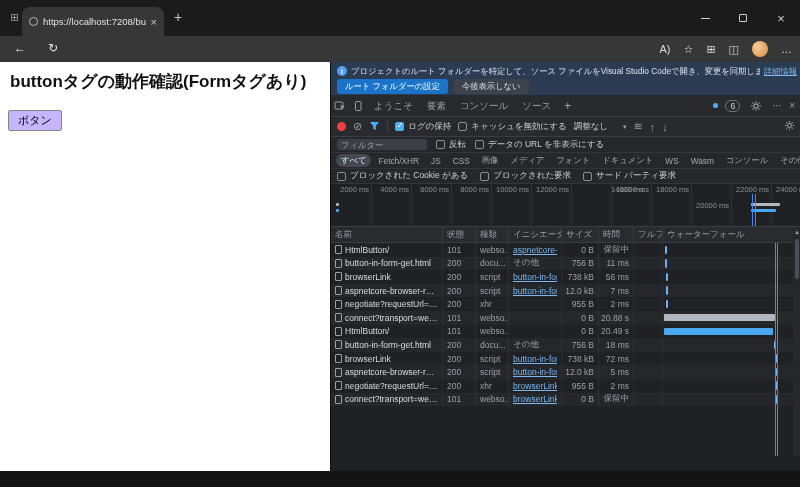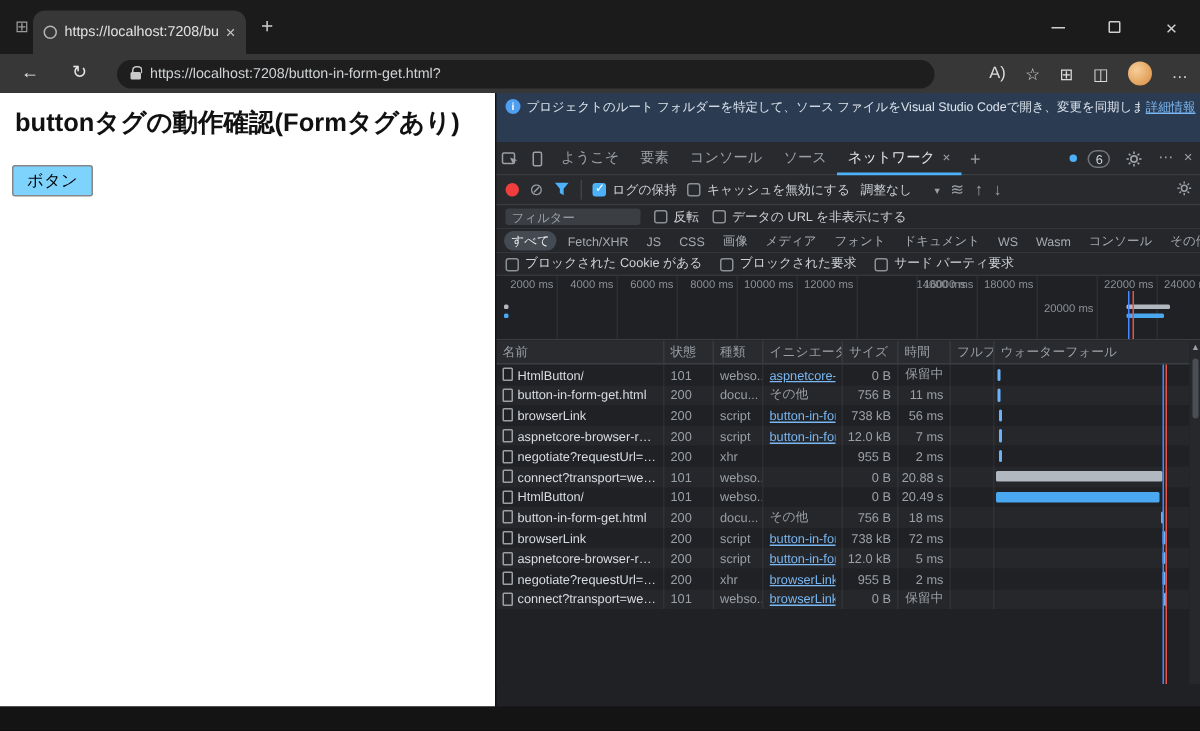--- a/index.html
+++ b/index.html
@@ -32,21 +32,21 @@
   .url { font-size:9.5px; color:#cfd3d6; white-space:nowrap; overflow:hidden; }
   .tb-right { position:absolute; right:8px; top:0; height:26px; display:flex; align-items:center; gap:13px; }
   .tb-ic { font-size:11px; color:#dcdcdc; }
   .avatar { width:16px; height:16px; border-radius:50%;
             background:radial-gradient(circle at 35% 35%, #f6cf9a, #d98a3c); }
 
   
   .page { position:absolute; left:0; top:62px; width:330px; height:409px; background:#ffffff; overflow:hidden; }
   .page h1 { position:absolute; left:10px; top:8px; font-size:17px; font-weight:bold; color:#111;
              white-space:nowrap; }
-  .page-btn { position:absolute; left:8px; top:48px; font-size:11px; color:#000; background:#7dd3fc;
+  .page-btn { position:absolute; left:8px; top:48px; font-size:11px; color:#000; background:#c4b5fd;
               border:1px solid #868686; border-radius:2px; padding:2px 9px; }
 
   
   .devtools { position:absolute; left:330px; top:62px; width:470px; height:409px; background:#202124;
               color:#cdd1d6; font-size:8.5px; border-left:1px solid #101012; }
 
   .infobar { position:absolute; left:0; top:0; width:470px; height:33px; background:#2a3b52; }
   .ib-line1 { position:absolute; left:6px; top:3px; right:4px; height:12px; display:flex; align-items:center; }
   .info-i { width:10px; height:10px; border-radius:50%; background:#4f9ef0; color:#fff; font-size:7px;
             font-weight:bold; display:flex; align-items:center; justify-content:center; margin-right:4px; flex:0 0 auto; }
@@ -167,24 +167,20 @@
       <div class="wc wc-max">
           <span></span>
         </div>
       <div class="wc wc-close">×</div>
     </div>
   </div>
 
   <div class="toolbar">
     <span class="nav-ic" style="left:14px">←</span>
     <span class="nav-ic" style="left:48px">↻</span>
-    <div class="addressbar">
-      <span class="lock"></span>
-      <span class="url">https://localhost:7208/button-in-form-get.html?</span>
-    </div>
     <div class="tb-right">
       <span class="tb-ic">A)</span>
       <span class="tb-ic">☆</span>
       <span class="tb-ic">⊞</span>
       <span class="tb-ic">◫</span>
       <span class="avatar"></span>
       <span class="tb-ic">…</span>
     </div>
   </div>
 
@@ -193,41 +189,44 @@
     <button class="page-btn">ボタン</button>
   </div>
 
   <div class="devtools">
 
     <div class="infobar">
       <div class="ib-line1">
         <span class="info-i">i</span>
         <span class="ib-msg">プロジェクトのルート フォルダーを特定して、ソース ファイルをVisual Studio Codeで開き、変更を同期します。</span>
         <span class="ib-link">詳細情報</span>
+      </div>
+      <div class="ib-line2">
+        <span class="ib-btn-primary">ルート フォルダーの設定</span>
+        <span class="ib-btn-secondary">今後表示しない</span>
       </div>
     </div>
 
     <div class="dt-tabbar">
       <span class="dt-ic">
         <svg width="12" height="12" viewBox="0 0 12 12">
             <rect x="1" y="2" width="8" height="7" rx="1" fill="none" stroke="#9aa0a6" stroke-width="1"></rect>
             <path d="M6,5 L11,6.8 L8.8,7.4 L8.1,9.6 Z" fill="#9aa0a6"></path>
           </svg>
       </span>
       <span class="dt-ic">
         <svg width="12" height="12" viewBox="0 0 12 12">
             <rect x="3.5" y="1.5" width="5.5" height="9" rx="1" fill="none" stroke="#9aa0a6" stroke-width="1"></rect>
           </svg>
       </span>
       <div class="tabstrip">
           <div class="dt-tab">ようこそ</div>
           <div class="dt-tab">要素</div>
           <div class="dt-tab">コンソール</div>
           <div class="dt-tab">ソース</div>
-          <div class="dt-tab active">ネットワーク<span class="dt-tab-x">×</span></div>
         </div>
       <span class="dt-plus">+</span>
       <div class="dt-right">
         <span class="blue-dot"></span>
         <span class="msg-badge">6</span>
         <span class="dt-ic">
           <svg width="12" height="12" viewBox="0 0 12 12">
               <circle cx="6" cy="6" r="2.1" fill="none" stroke="#9aa0a6" stroke-width="1.1"></circle>
               <g stroke="#9aa0a6" stroke-width="1.1">
                 <line x1="6" y1="1" x2="6" y2="2.6"></line>

